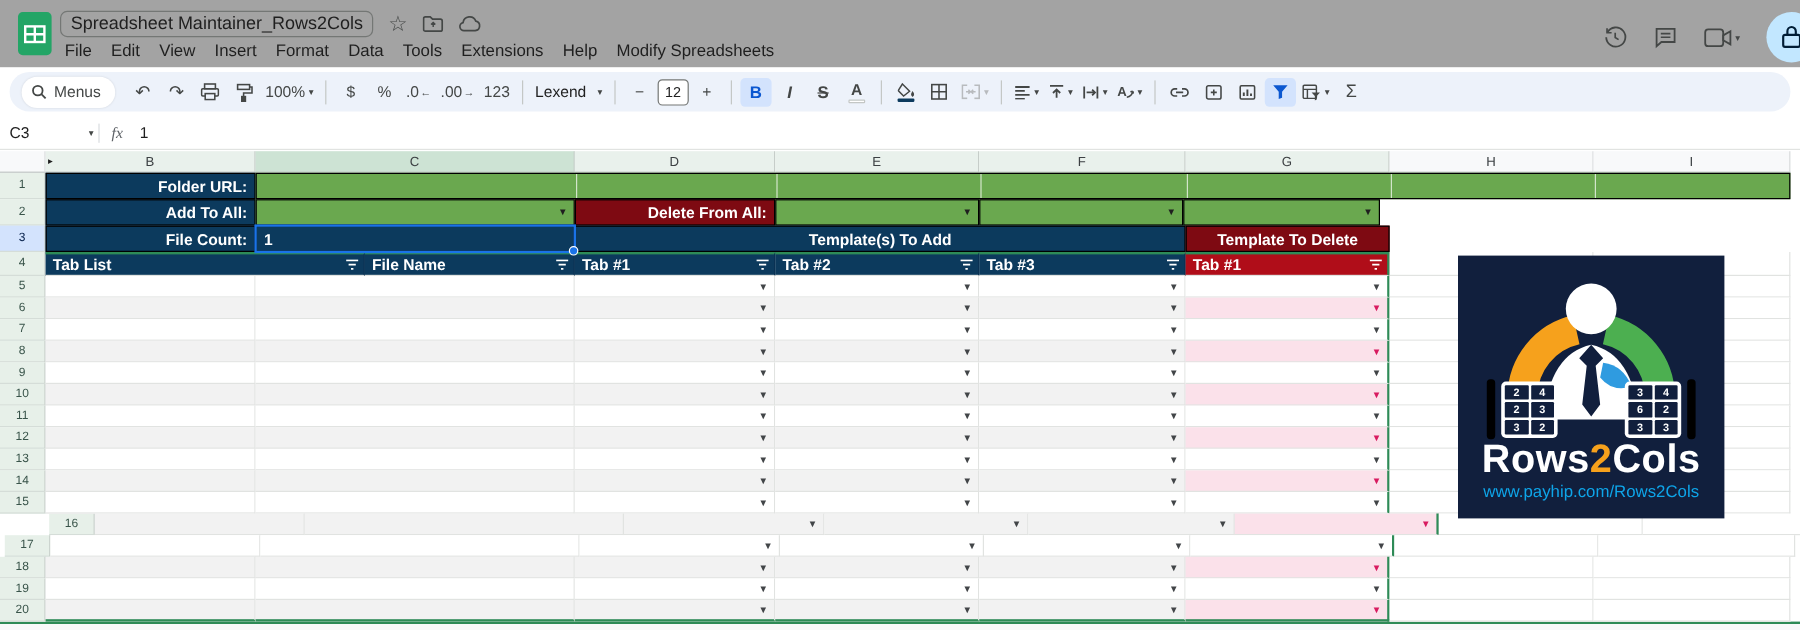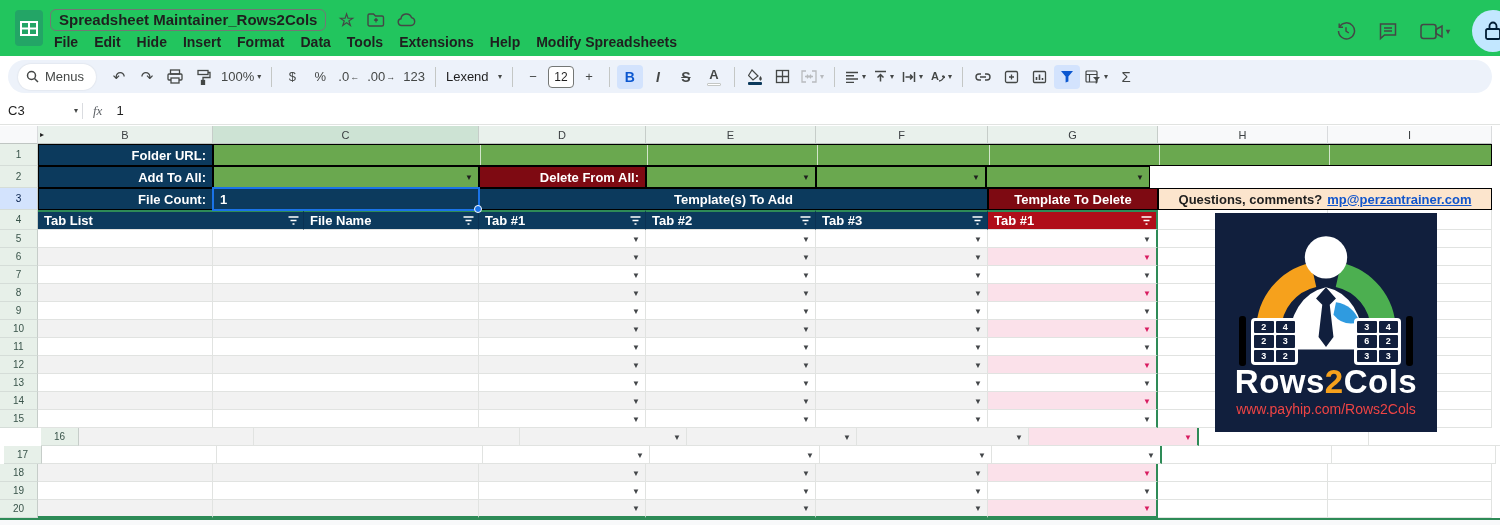--- a/index.html
+++ b/index.html
@@ -3,21 +3,21 @@
 <meta charset="utf-8">
 <style>
   * { box-sizing: border-box; margin: 0; padding: 0; }
   html,body { background:#fff; }
   #app {
     position: relative; width: 1500px; height: 525px;
     background:#fff; overflow: hidden;
     font-family: "Liberation Sans", sans-serif; color:#202124;
   }
   
-  #topbar { position:absolute; top:0; left:0; width:1500px; height:56px; background:#22c55e;font-weight:bold; }
+  #topbar { position:absolute; top:0; left:0; width:1500px; height:56px; background:#a3a3a3; }
   #sheets-logo { position:absolute; left:14px; top:9px; }
   #title-row { position:absolute; left:50px; top:9px; display:flex; align-items:center; gap:12px; }
   #doc-title { font-size:15px; color:#1f1f1f; border:1.5px solid #747775; border-radius:6px; padding:1px 8px 2px; white-space:nowrap; }
   .title-ic { color:#444746; font-size:15px; line-height:1; display:flex; align-items:center; }
   #menu-row { position:absolute; left:46px; top:32px; display:flex; }
   .menu-item { font-size:14px; color:#1f1f1f; padding:2px 8px; border-radius:8px; white-space:nowrap; }
   #top-right { position:absolute; right:0; top:10px; display:flex; align-items:center; gap:22px; }
   .tr-ic { display:flex; align-items:center; color:#444746; }
   #share-btn { width:42px; height:42px; border-radius:50%; background:#c2e7ff; display:flex; align-items:center; justify-content:center; margin-right:-14px; }
   
@@ -65,21 +65,21 @@
   .peach { background:var(--peach); color:#1f1f1f; font-weight:bold; border:1px solid #000; justify-content:center; gap:5px; }
   .peach a { color:var(--link); }
   #sel-border { position:absolute; border:2px solid var(--selection); pointer-events:none; }
   #fill-handle { position:absolute; width:8px; height:8px; border-radius:50%; background:var(--selection); border:1.5px solid #fff; }
   #below-grid { height:7px; background:#f8f9fa; border-top:2px solid var(--range-border); }
   .gridline-sub { position:absolute; top:0; bottom:0; width:1px; background:rgba(255,255,255,.7); }
   
   #logo { position:absolute; left:1215px; top:213px; width:222px; height:219px; background:var(--logo-bg); overflow:hidden; }
   #logo-word { position:absolute; left:0; right:0; top:150px; text-align:center; color:#fff; font-size:33px; font-weight:bold; letter-spacing:.5px; }
   #logo-word .num { color:var(--logo-orange); }
-  #logo-url { position:absolute; left:0; right:0; top:188px; text-align:center; color:#ef4444; font-size:14px; }
+  #logo-url { position:absolute; left:0; right:0; top:188px; text-align:center; color:#0ea5e9; font-size:14px; }
   .calc { position:absolute; top:105px; width:47px; height:47px; background:#fff; border-radius:4px; padding:3px; display:grid; grid-template-columns:1fr 1fr; gap:2px; }
   .calc .d { background:var(--logo-bg); color:#fff; font-size:9px; font-weight:bold; display:flex; align-items:center; justify-content:center; border-radius:1px; }
   .sidebar-bar { position:absolute; top:103px; width:7px; height:50px; background:#000; border-radius:3px; }
 </style>
 <style>.cw-b{width:175px;flex:none}.cw-c{width:266px;flex:none}.cw-d{width:167px;flex:none}
 .cw-e{width:170px;flex:none}.cw-f{width:172px;flex:none}.cw-g{width:170px;flex:none}
 .cw-h{width:170px;flex:none}.cw-i{width:164px;flex:none}.cw-def{width:509px;flex:none}
 .cw-hi{width:334px;flex:none}.cw-rest{width:1279px;flex:none}</style></head>
 <body>
 
@@ -105,21 +105,21 @@
       </span>
       <span class="title-ic">
         <svg width="19" height="14" viewBox="0 0 19 14" fill="none" stroke="#444746" stroke-width="1.4">
             <path d="M5 12.5 h9 a4 4 0 0 0 0.5 -7.9 a5.5 5.5 0 0 0 -10.6 1.2 a3.4 3.4 0 0 0 1.1 6.7 z"></path>
           </svg>
       </span>
     </div>
     <div id="menu-row">
         <span class="menu-item">File</span>
         <span class="menu-item">Edit</span>
-        <span class="menu-item">Hide</span>
+        <span class="menu-item">View</span>
         <span class="menu-item">Insert</span>
         <span class="menu-item">Format</span>
         <span class="menu-item">Data</span>
         <span class="menu-item">Tools</span>
         <span class="menu-item">Extensions</span>
         <span class="menu-item">Help</span>
         <span class="menu-item">Modify Spreadsheets</span>
       </div>
     <div id="top-right">
       <span class="tr-ic">
@@ -360,24 +360,20 @@
           <span class="dd dark">▼</span>
         </div>
     </div>
 
     <div class="grow" style="height:22px;">
       <div class="rowhead sel">3</div>
       <div class="cell navy lblR cw-b">File Count:</div>
       <div class="cell navy lblL cw-c" id="cell-c3">1</div>
       <div class="cell navy lblC cw-def">Template(s) To Add</div>
       <div class="cell maroon lblC cw-g">Template To Delete</div>
-      <div class="cell peach cw-hi">
-        <span>Questions, comments?</span>
-        <a href="#">mp@perzantrainer.com</a>
-      </div>
     </div>
 
     <div class="grow" style="height:20px;">
       <div class="rowhead">4</div>
       <div class="cell hdr4 cw-c">
           <span>Tab List</span>
           <span class="fsort">
             <svg width="11" height="9" viewBox="0 0 11 9" stroke="#fff" stroke-width="1.4">
               <path d="M0.5 1 h10 M2.5 4.5 h6 M4.5 8 h2"></path>
             </svg>

